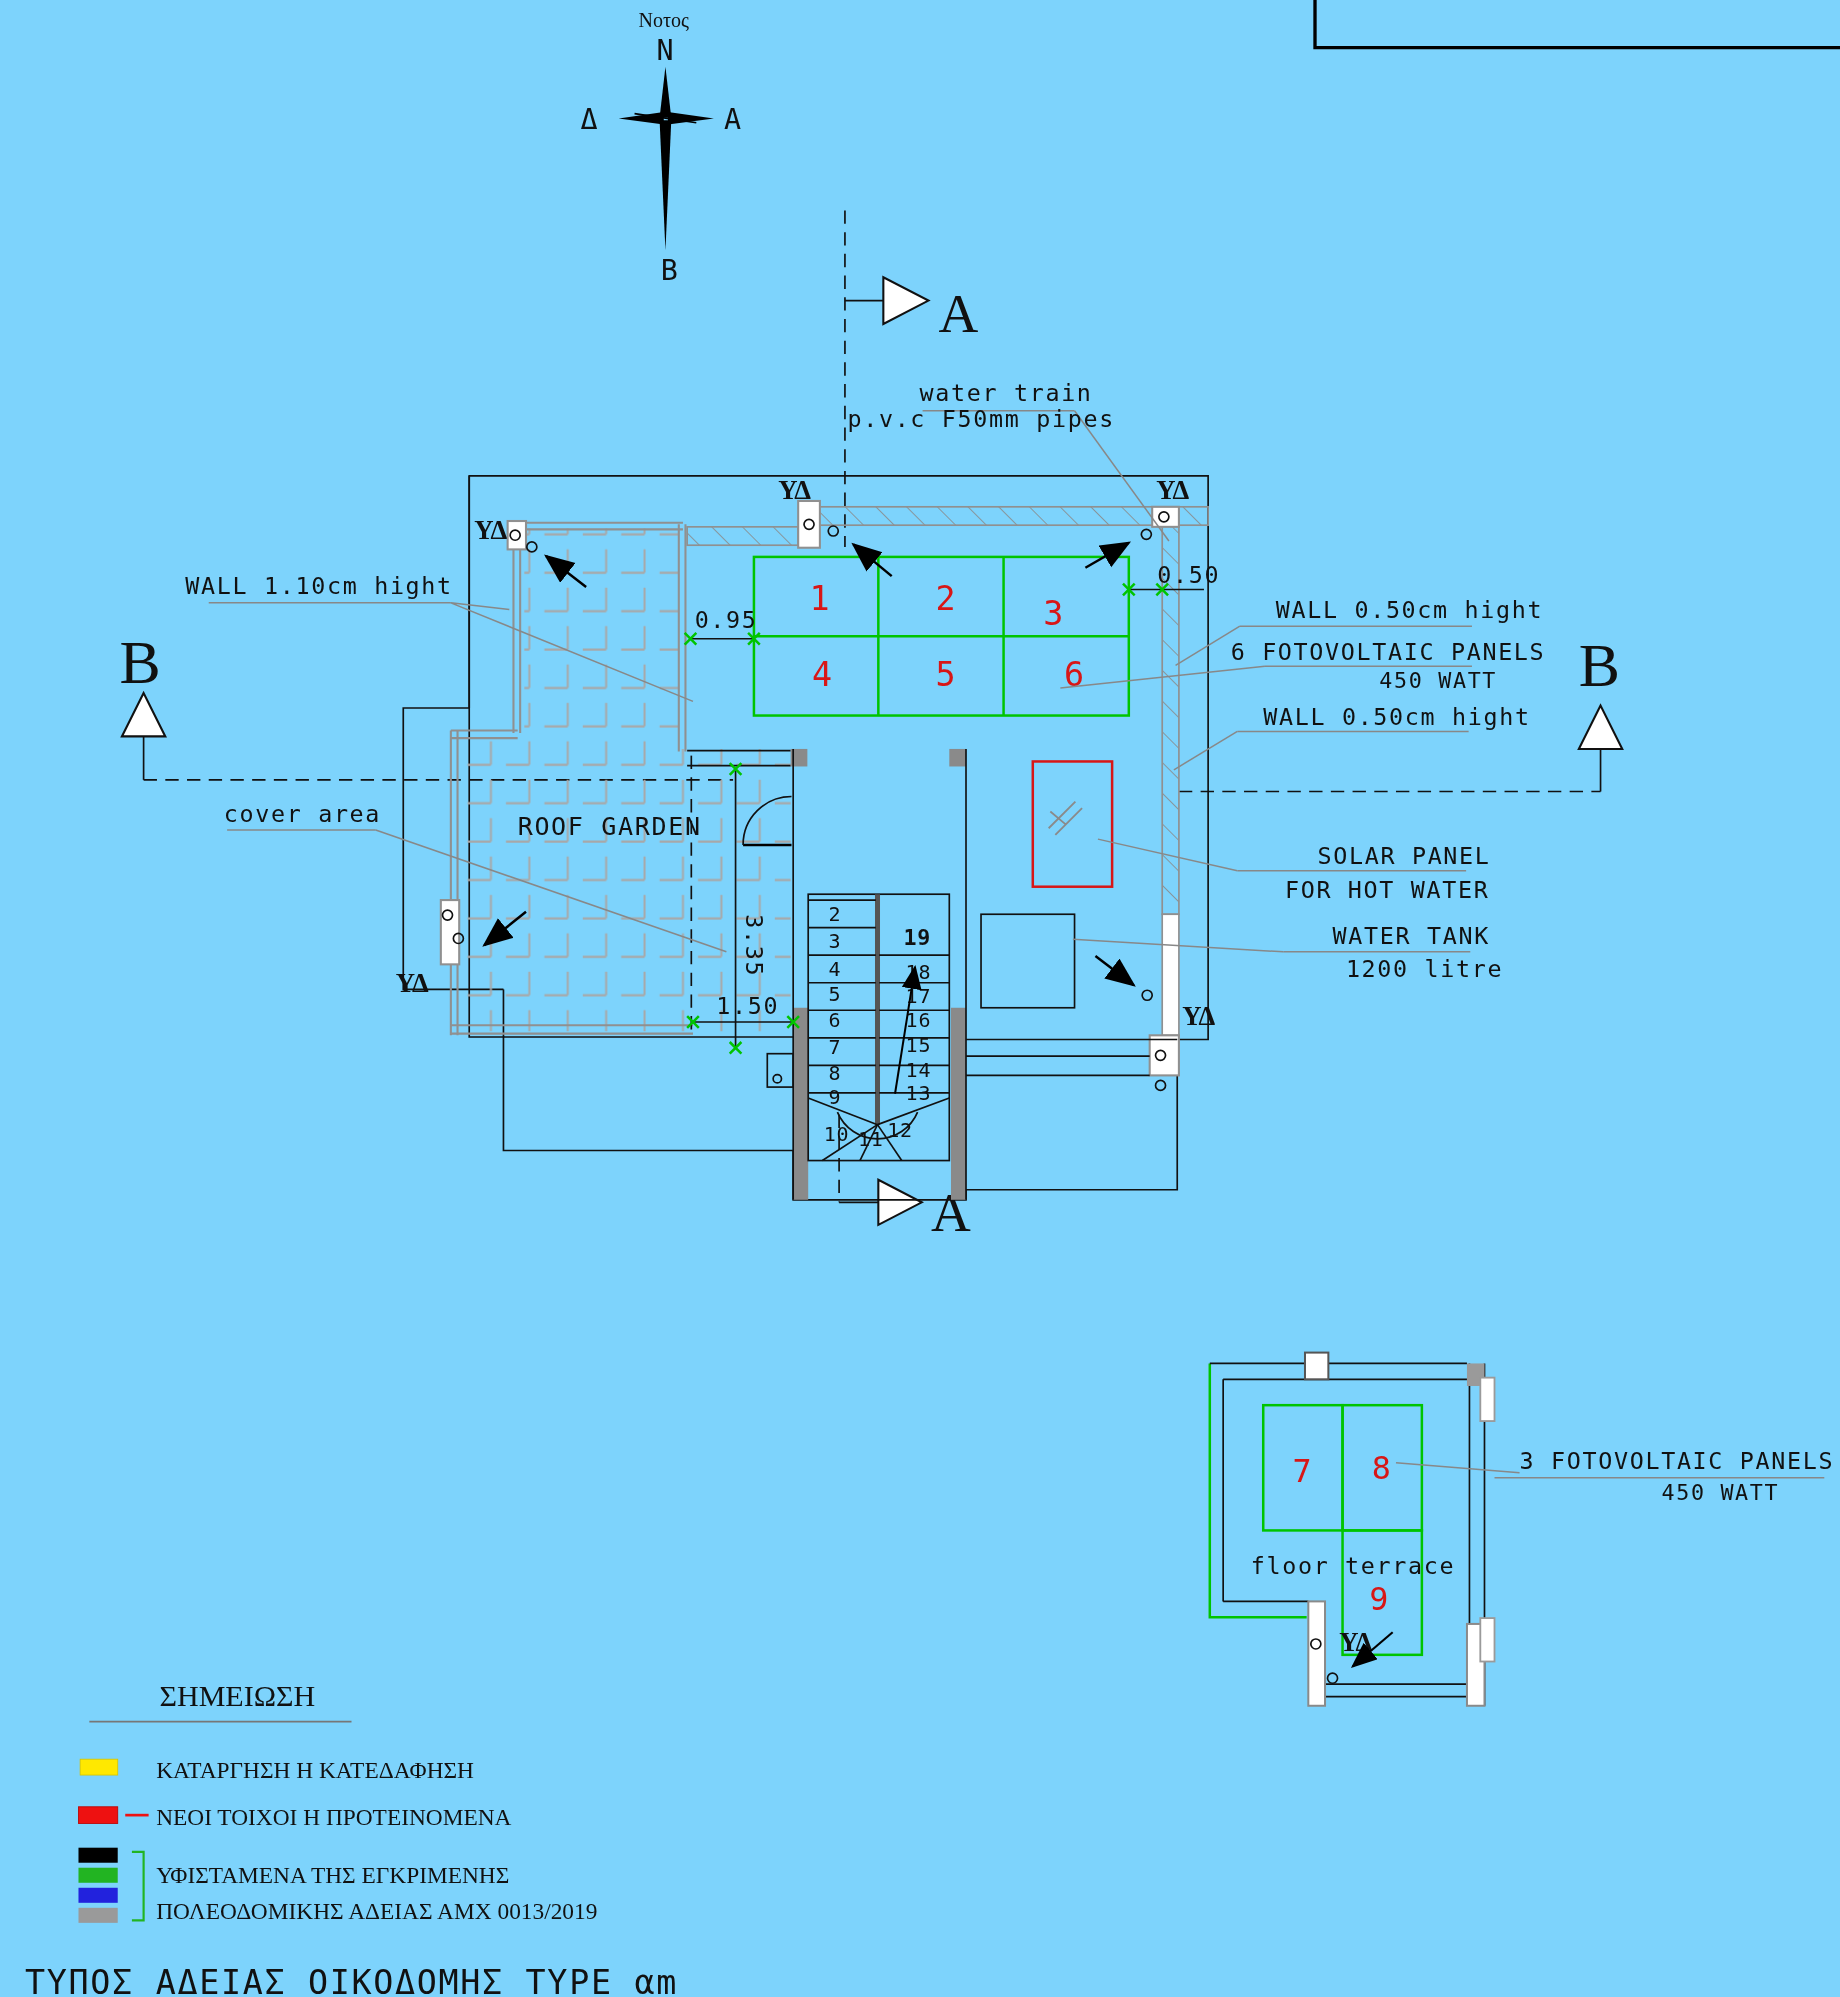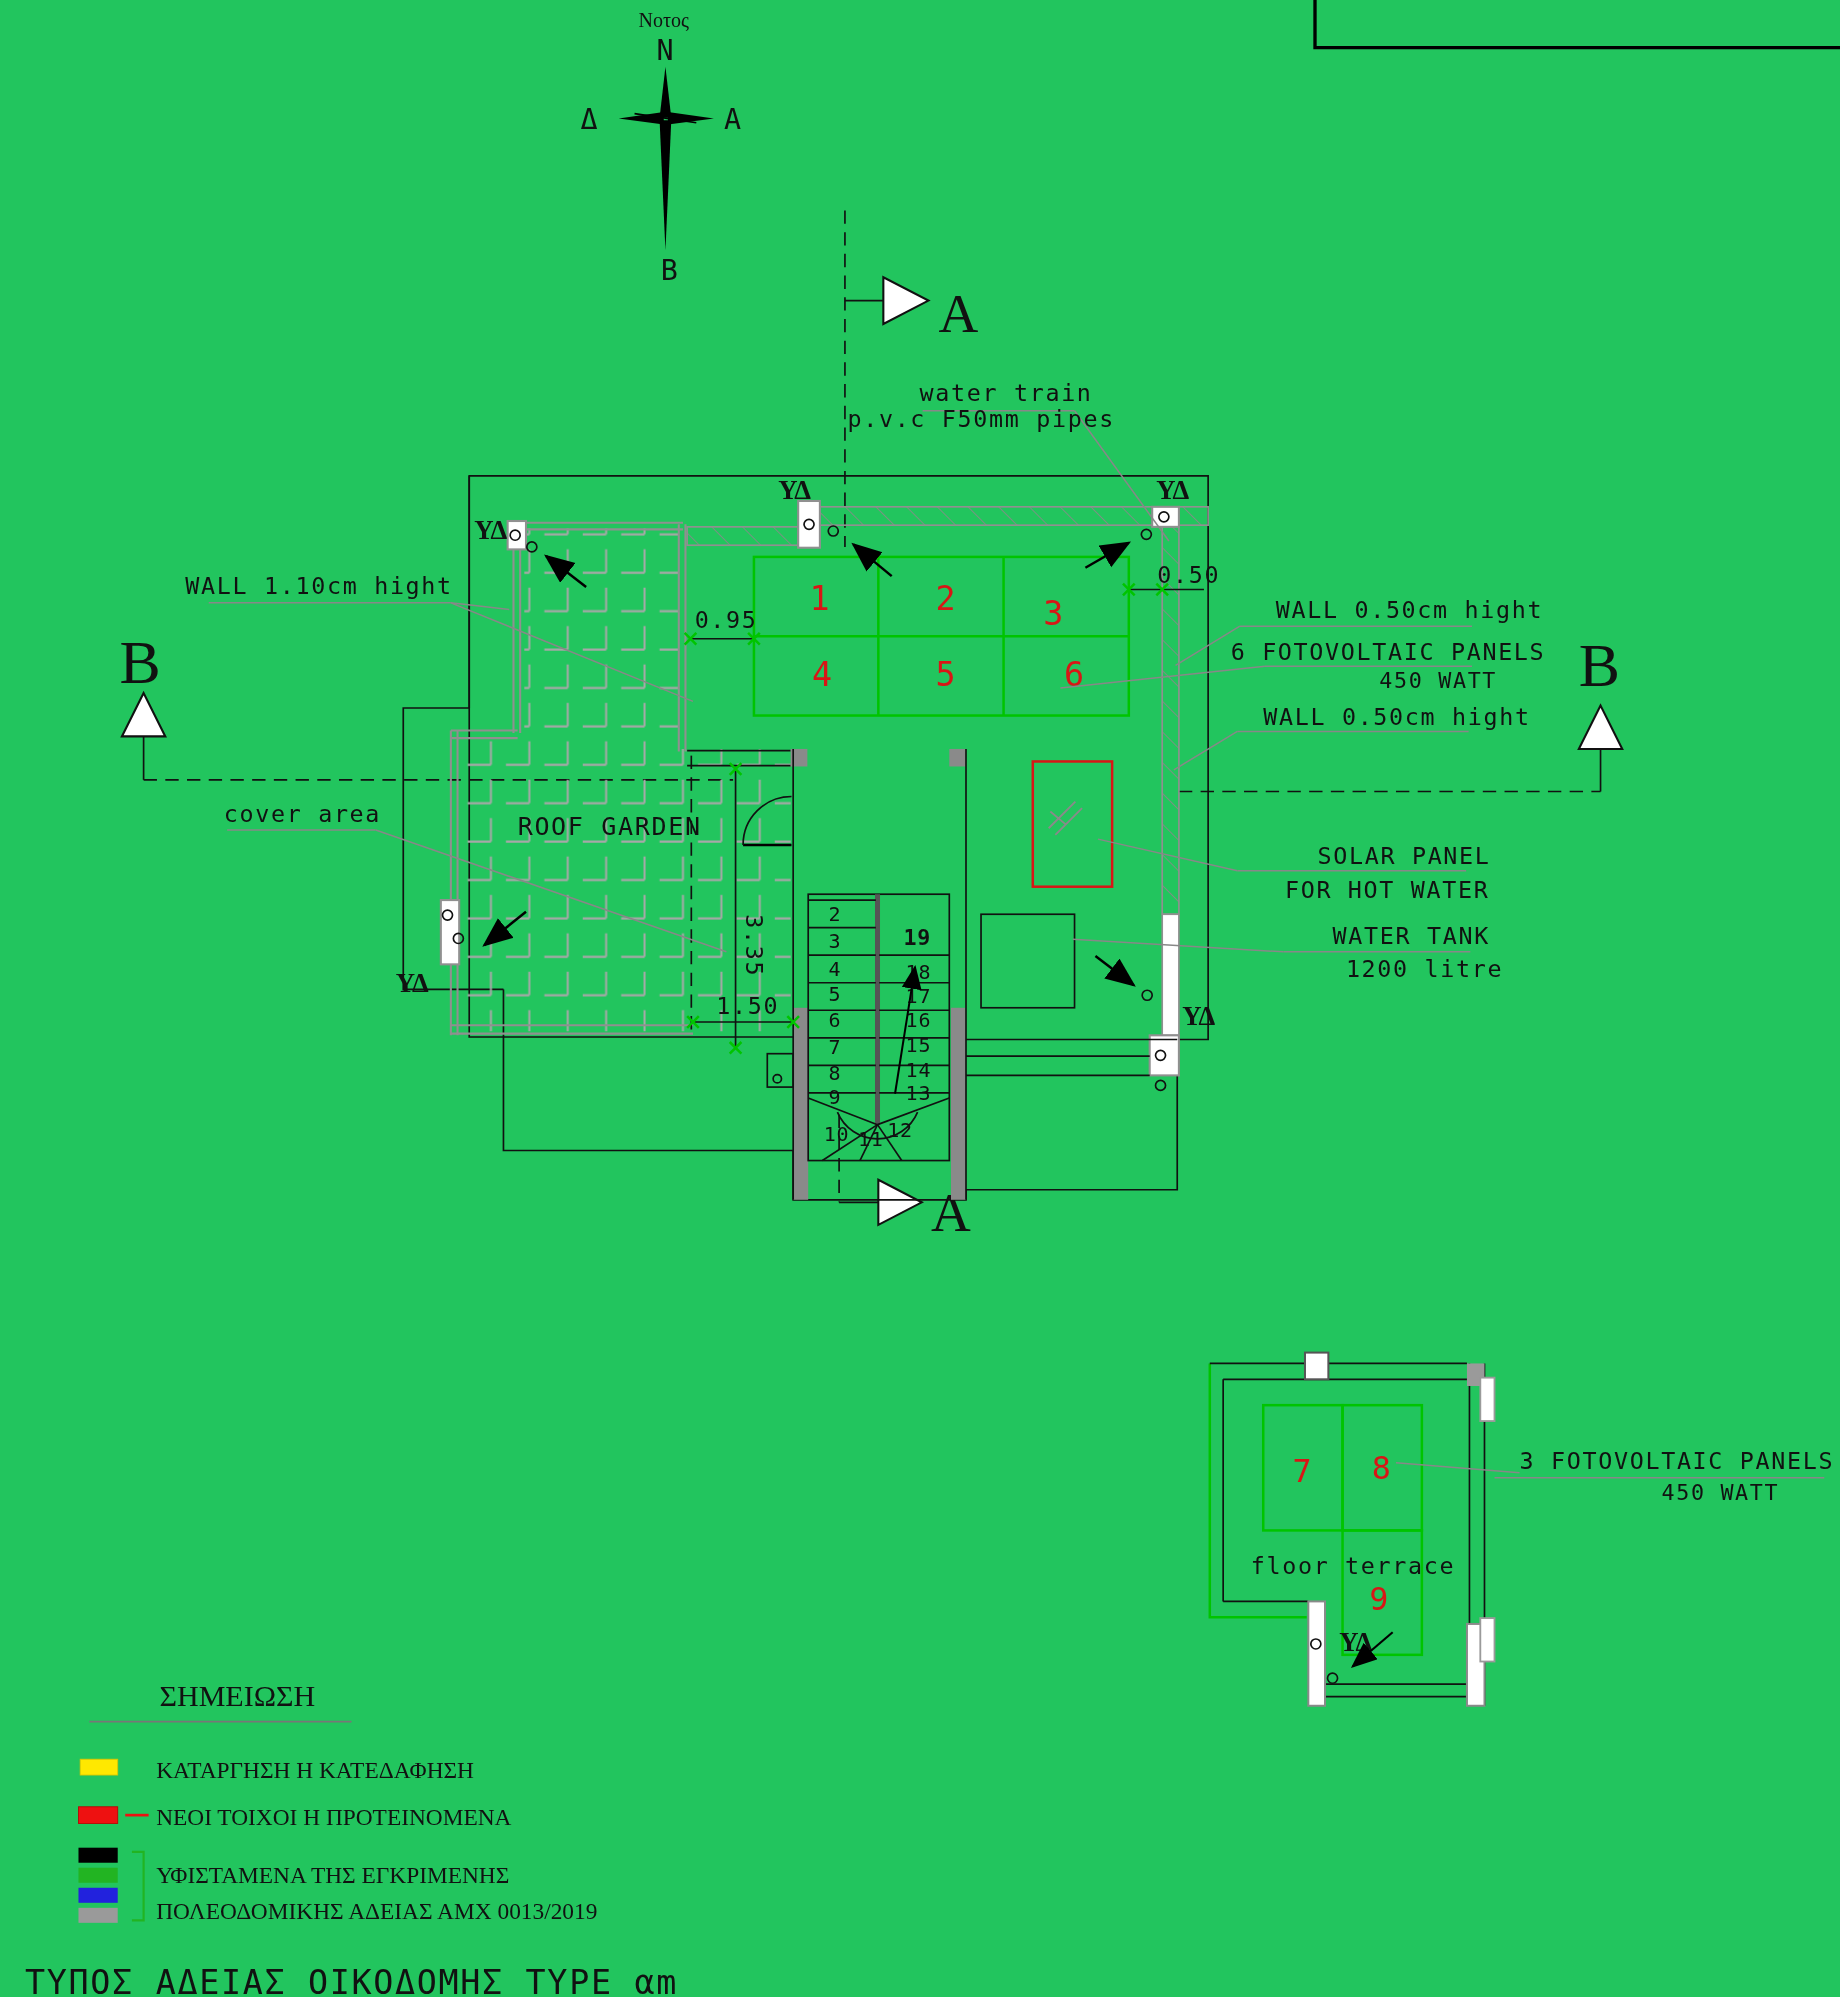--- a/index.html
+++ b/index.html
@@ -1,16 +1,16 @@
 <!DOCTYPE html>
 <html style="font-size:13.4px"><head>
 <meta charset="utf-8">
 <style>
   html,body{margin:0;padding:0;background:#ffffff;}
-  .stage{position:relative;width:1841px;height:1998px;background:#22c55e;overflow:hidden;}
+  .stage{position:relative;width:1841px;height:1998px;background:#7dd3fc;overflow:hidden;}
   svg{display:block;}
   text{fill:#111;}
   .cad{font-family:"DejaVu Sans Mono",monospace;letter-spacing:2px;}
   .cadc{font-family:"DejaVu Sans Mono",monospace;letter-spacing:1px;}
   .serif{font-family:"Liberation Serif",serif;}
   .thin{stroke:#111;stroke-width:2;fill:none;}
   .thick{stroke:#000;stroke-width:3;fill:none;}
   .graywall{stroke:#909090;stroke-width:2.5;fill:none;}
   .leader{stroke:#888;stroke-width:1.8;fill:none;}
   .dashA{stroke:#111;stroke-width:2;fill:none;stroke-dasharray:16 10;}

